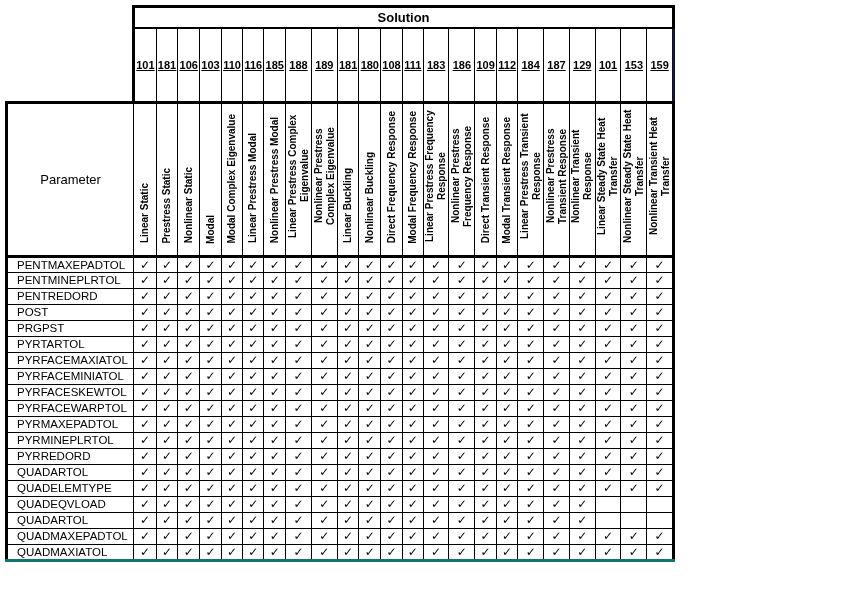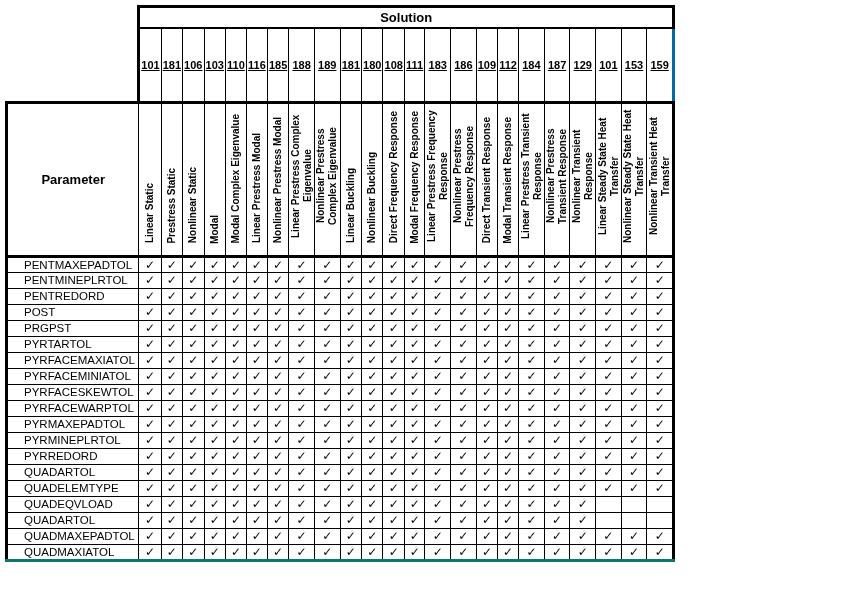--- a/index.html
+++ b/index.html
@@ -44,30 +44,30 @@
   th.code {
     border: 1px solid #000;
     border-bottom: 3px solid #000;
     font-weight: bold;
     font-size: 11px;
     text-align: center;
     vertical-align: middle;
     padding: 0;
   }
   th.code.first { border-left: 3px solid #000; }
-  th.code.last  { border-right: 3px solid #0369a1; }
+  th.code.last  { border-right: 3px solid #0f172a; }
 
   
   tr.labels-row { height: 146px; }
   th.param-h {
     border-top: 3px solid #000;
     border-left: 3px solid #000;
     border-bottom: 3px solid #000;
     border-right: 1px solid #000;
-    font-weight: bold;
+    font-weight: normal;
     font-size: 13px;
     text-align: center;
     vertical-align: middle;
     padding: 0 4px;
   }
   td.vlab {
     border: 1px solid #000;
     border-top: 3px solid #000;
     border-bottom: 3px solid #000;
     vertical-align: bottom;
@@ -87,21 +87,21 @@
   }
 
   
   tbody th.pname {
     border: 1px solid #000;
     border-left: 3px solid #000;
     font-weight: normal;
     font-size: 11.5px;
     text-align: left;
     vertical-align: middle;
-    padding: 0 2px 0 16px;
+    padding: 0 2px 0 9px;
     white-space: nowrap;
     overflow: hidden;
   }
   tbody td.chk {
     border: 1px solid #000;
     text-align: center;
     vertical-align: middle;
     font-size: 12px;
     line-height: 12px;
     padding: 0;

